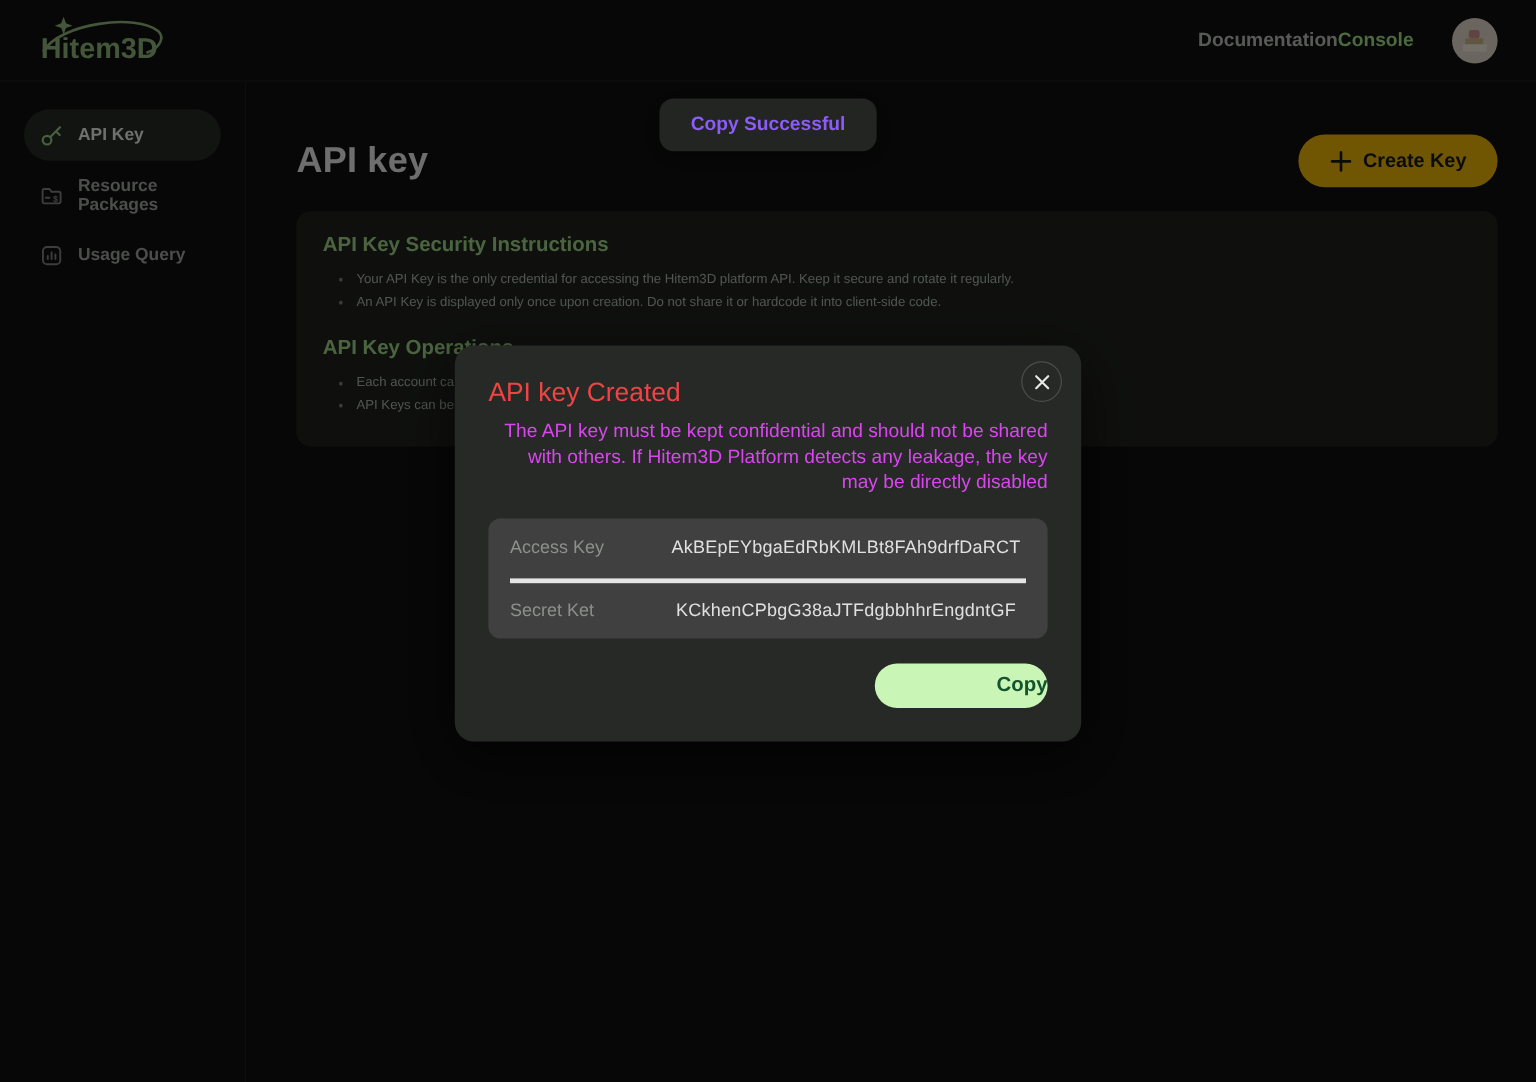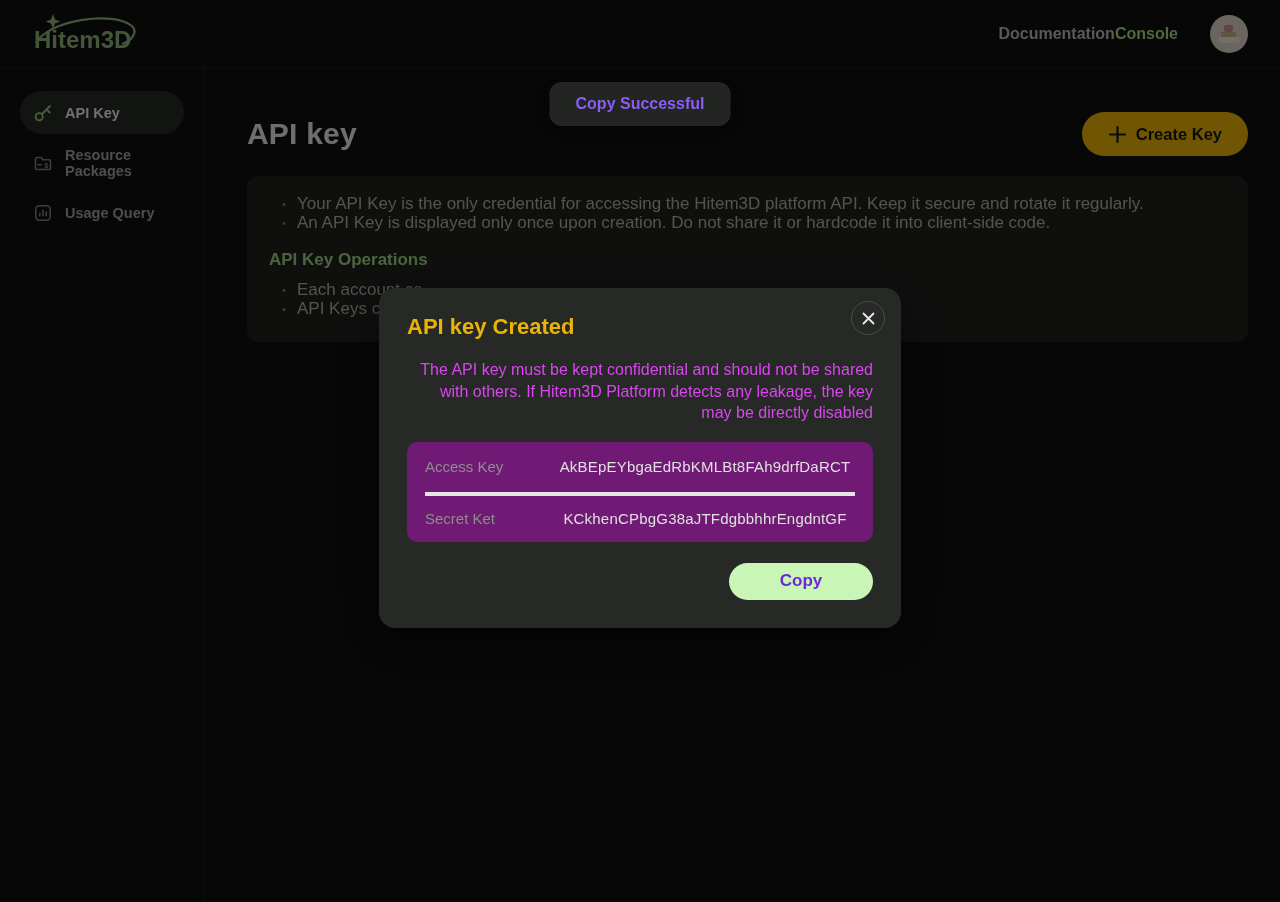--- a/index.html
+++ b/index.html
@@ -34,46 +34,46 @@
   main { flex:1; padding:0 32px 0 42px; }
   .page-head { margin-top:44px; display:flex; align-items:center; justify-content:space-between; }
   .h1 { font-size:30px; font-weight:600; color:#e3e5e3; letter-spacing:.2px; }
   .btn-create { display:flex; align-items:center; gap:9px; height:44px; padding:0 26px;
                 background:#eab308; border:none; border-radius:999px; cursor:pointer;
                 font-family:inherit; font-size:16.5px; font-weight:700; color:#161916; }
 
   .info-panel { margin-top:20px; background:#20231f; border-radius:12px; padding:18px 22px 24px; }
   .info-section + .info-section { margin-top:18px; }
   .info-section h3 { font-size:17px; font-weight:700; color:#9ed286; margin-bottom:10px; }
-  .bullet { position:relative; padding-left:28px; font-size:17px; line-height:19px; color:#a8b1a6; }
+  .bullet { position:relative; padding-left:28px; font-size:11px; line-height:19px; color:#a8b1a6; }
   .bullet::before { content:"•"; position:absolute; left:13px; color:#788077; font-size:11px; top:1px; }
 
   
   .overlay { position:fixed; inset:0; background:rgba(0,0,0,.52); z-index:10; }
 
   .toast { position:fixed; top:82px; left:50%; transform:translateX(-50%); z-index:30;
            background:#232523; border-radius:12px; padding:13px 26px;
            font-size:16px; font-weight:600; color:#8b5cf6; box-shadow:0 4px 18px rgba(0,0,0,.4); }
 
   .modal { position:fixed; top:288px; left:50%; transform:translateX(-50%); z-index:20;
            width:522px; background:#272927; border-radius:16px; padding:26px 28px 28px;
            box-shadow:0 12px 50px rgba(0,0,0,.65); }
   .modal-close { position:absolute; top:13px; right:16px; width:34px; height:34px; border-radius:50%;
                  background:transparent; border:1px solid #4b4d4b; cursor:pointer;
                  display:flex; align-items:center; justify-content:center; }
-  .modal h2 { font-size:22px; font-weight:700; color:#eab308; margin-bottom:19px; }
+  .modal h2 { font-size:22px; font-weight:400; color:#ef4444; margin-bottom:9px; }
   .modal-desc { font-size:16px; line-height:21.5px; color:#d946ef; max-width:470px;text-align:right; }
-  .key-panel { margin-top:18px; background:#701a75; border-radius:10px; padding:0 18px; }
+  .key-panel { margin-top:18px; background:#404040; border-radius:10px; padding:0 18px; }
   .key-row { height:50px; display:flex; align-items:center; }
   .key-row + .key-row { border-top:4px solid #e5e5e5; }
   .key-label { width:130px; font-size:15px; color:#8c8f8c; }
   .key-value { flex:1; text-align:center; font-size:15px; color:#e0e0e0; letter-spacing:.2px; }
   .modal-actions { margin-top:21px; display:flex; justify-content:flex-end; }
   .btn-copy { width:144px; height:37px; border:none; border-radius:999px; background:#c9f5b6;
-              font-family:inherit; font-size:17px; font-weight:700; color:#6d28d9; cursor:pointer; }
+              font-family:inherit; font-size:17px; font-weight:700; color:#14532d; cursor:pointer;text-align:right; }
 </style>
 </head>
 <body>
 
 <header class="topbar">
   <div class="logo">
     <svg width="110" height="44" viewBox="0 0 110 44">
       <path d="M21 2 l2 5.4 5.4 2 -5.4 2 -2 5.4 -2 -5.4 -5.4 -2 5.4 -2 Z" fill="#8fb377"></path>
       <path d="M4 31 C 18 7, 82 -1, 100 14 C 106 20, 100 29, 90 32" stroke="#8fb377" stroke-width="2.2" fill="none"></path>
       <text x="2" y="36" font-size="24" font-weight="bold" fill="#8fb377">Hitem3D</text>
@@ -124,20 +124,21 @@
       <button class="btn-create">
         <svg width="19" height="19" viewBox="0 0 19 19">
           <path d="M9.5 2 v15 M2 9.5 h15" stroke="#161916" stroke-width="2.2" stroke-linecap="round"></path>
         </svg>
         <span>Create Key</span>
       </button>
     </div>
 
     <section class="info-panel">
       <div class="info-section">
+        <h3>API Key Security Instructions</h3>
         <p class="bullet">Your API Key is the only credential for accessing the Hitem3D platform API. Keep it secure and rotate it regularly.</p>
         <p class="bullet">An API Key is displayed only once upon creation. Do not share it or hardcode it into client-side code.</p>
       </div>
       <div class="info-section">
         <h3>API Key Operations</h3>
         <p class="bullet">Each account ca</p>
         <p class="bullet">API Keys can be</p>
       </div>
     </section>
   </main>

